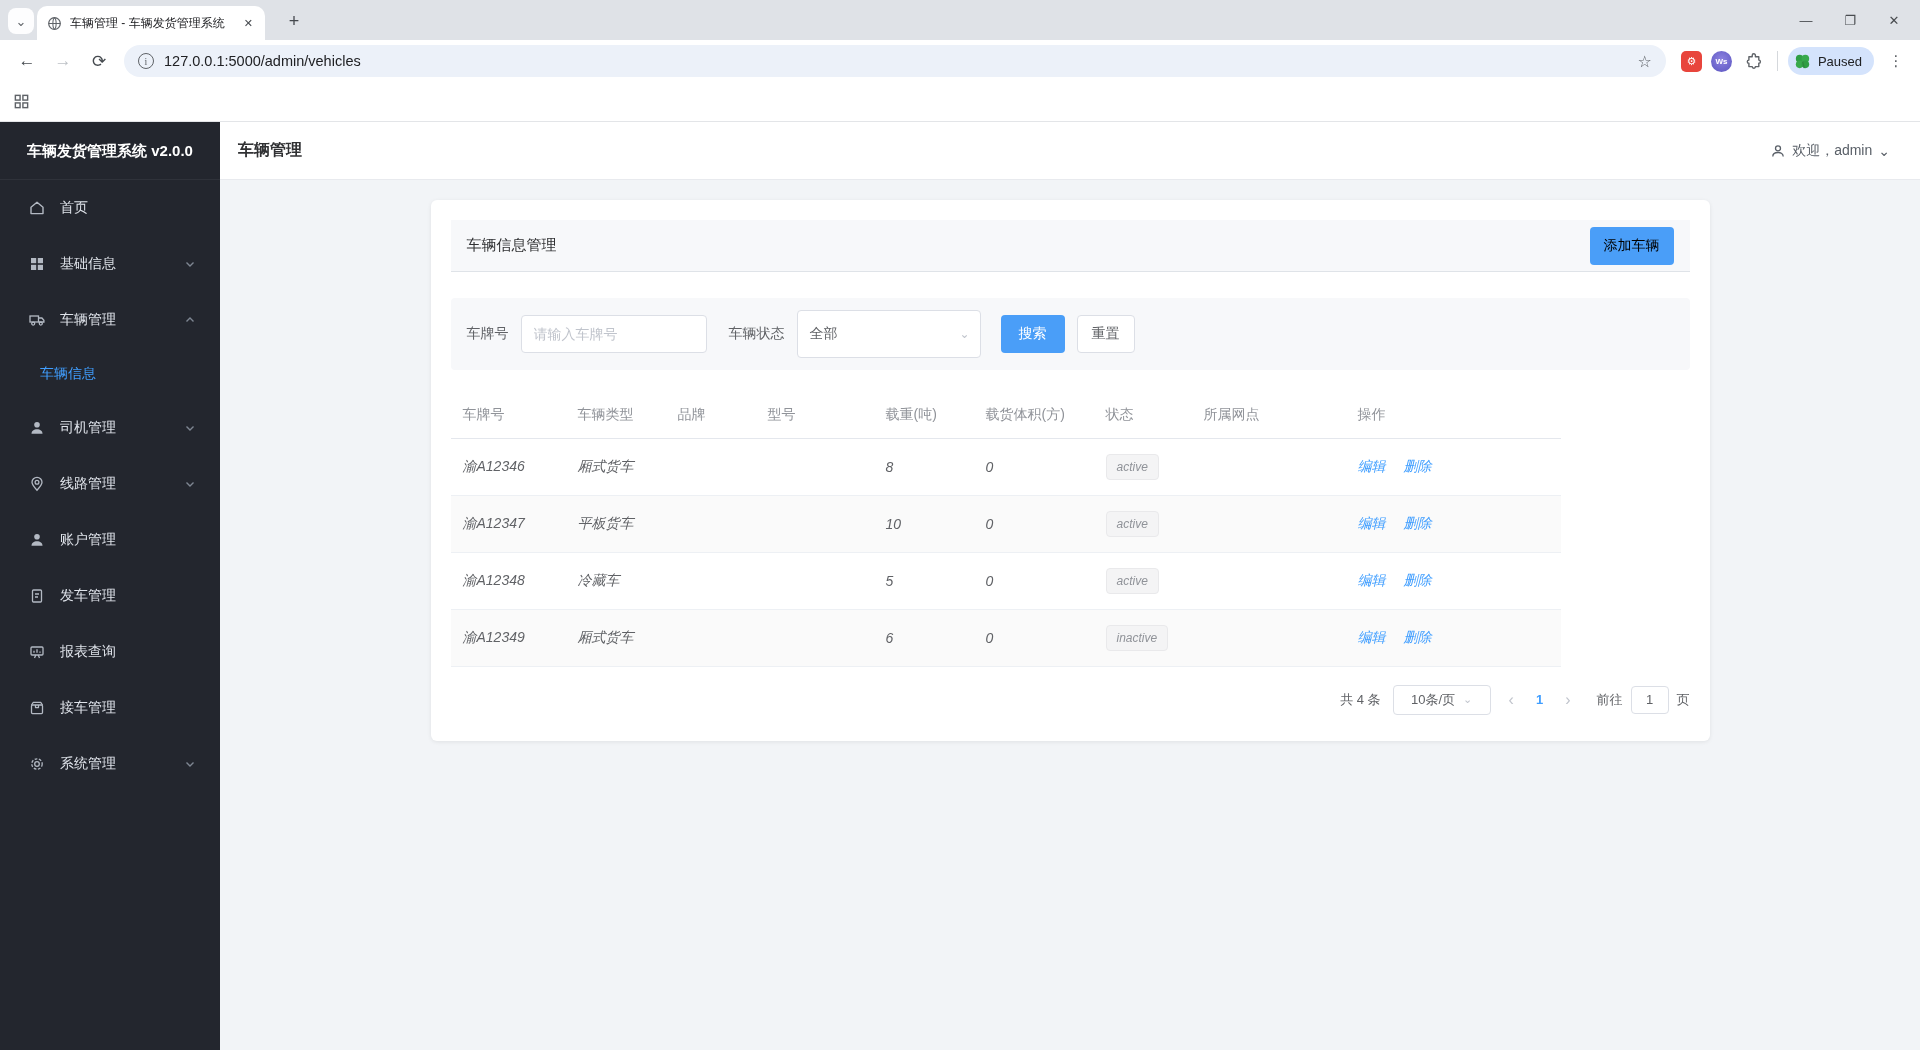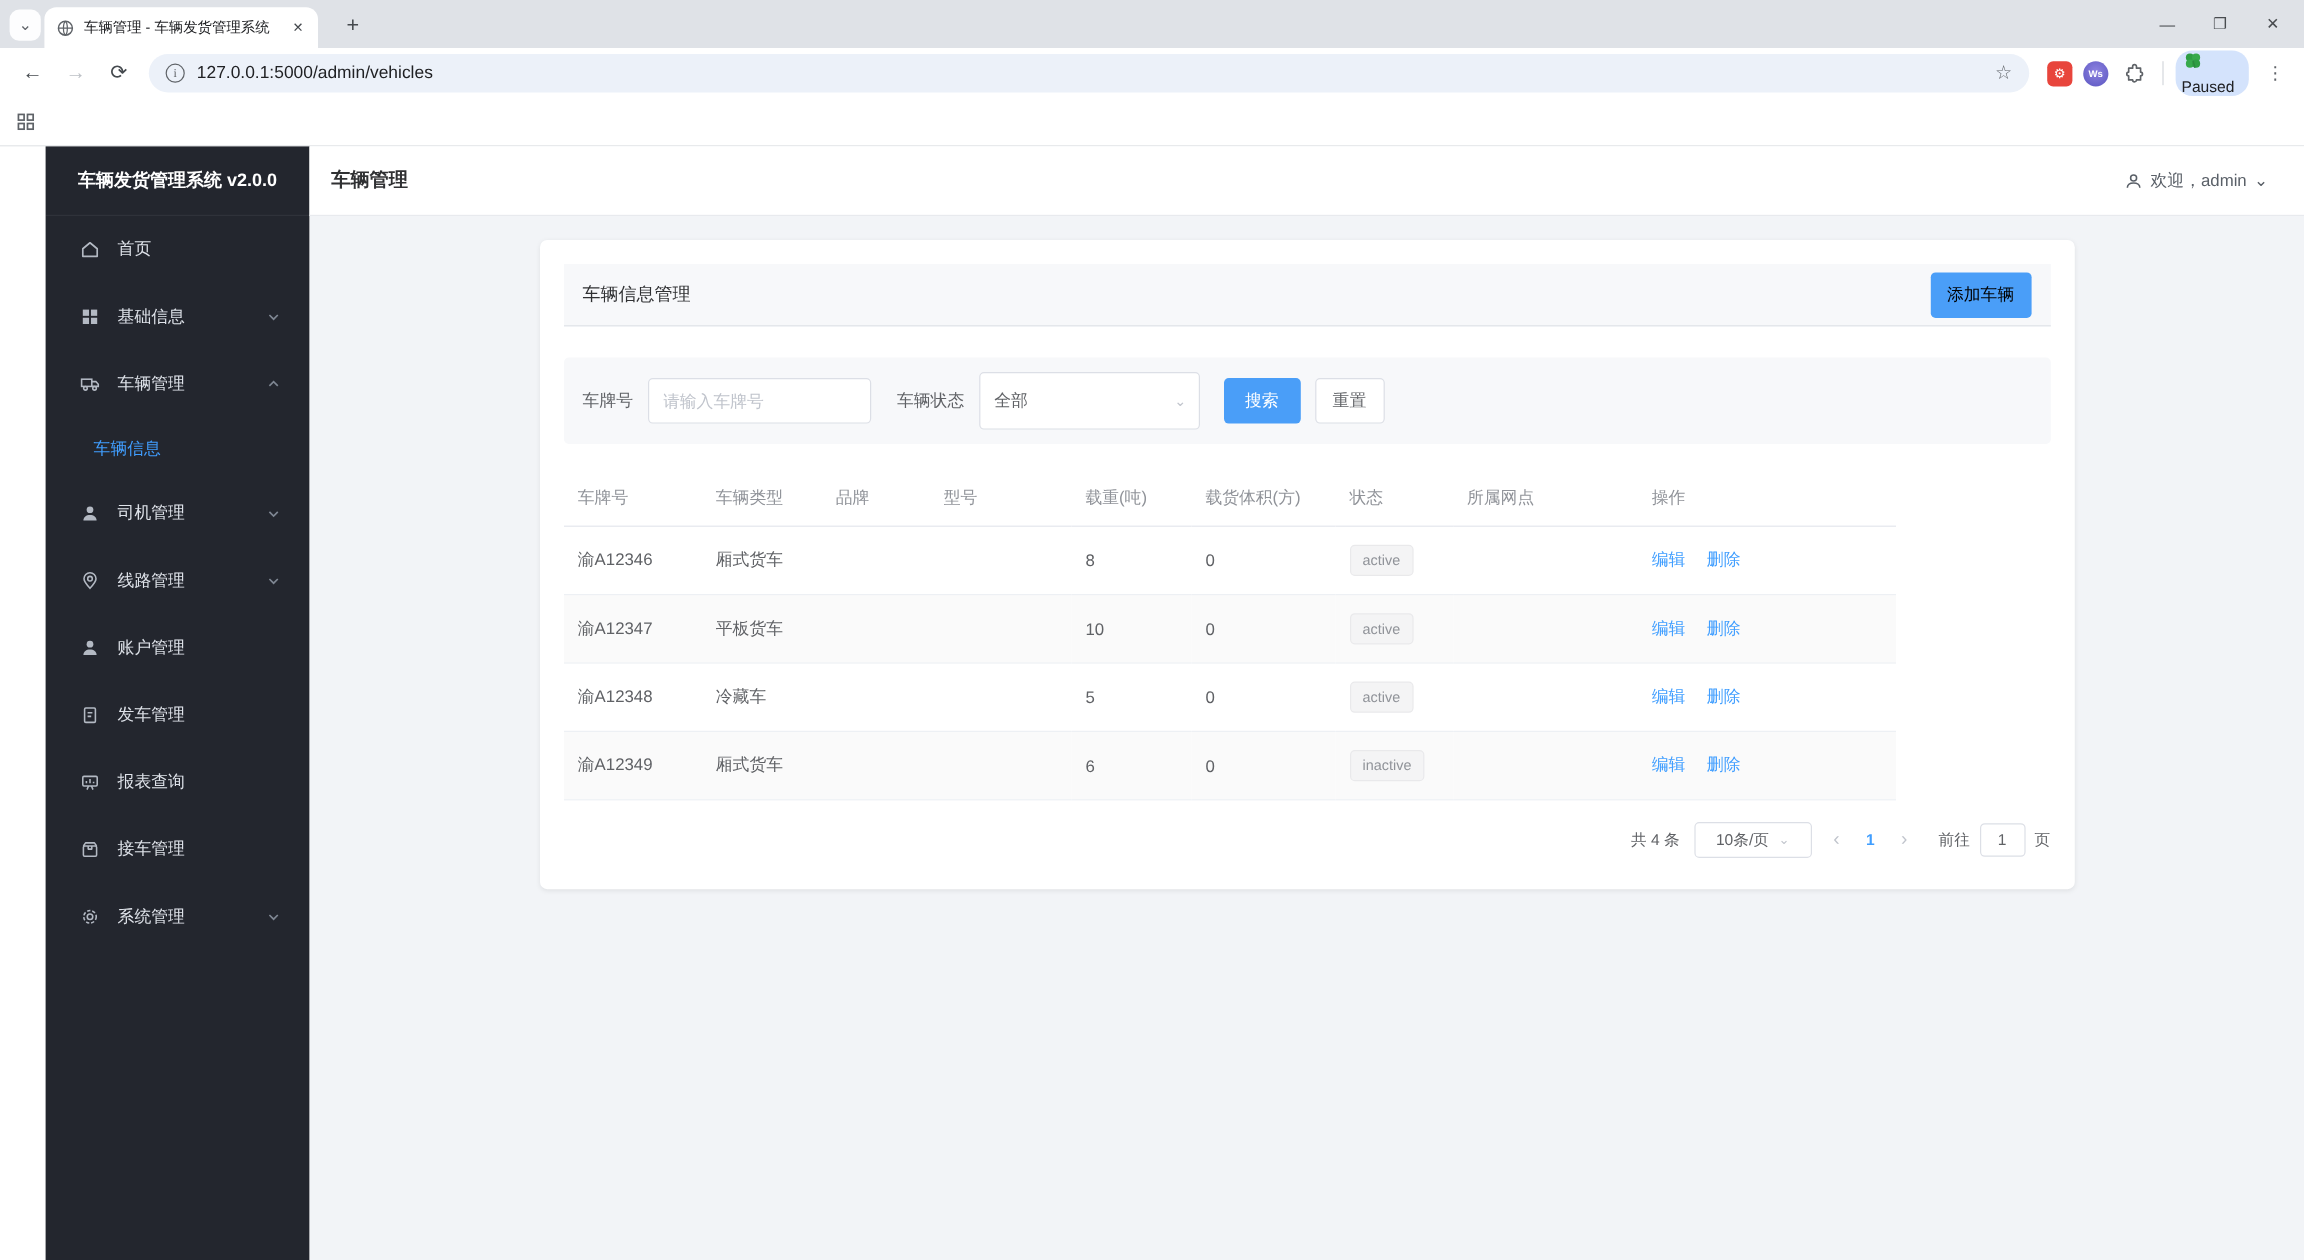--- a/index.html
+++ b/index.html
@@ -33,31 +33,31 @@
   .url-text { font-size:14.5px; color:#202124; flex:1; }
   .star-icon { font-size:16px; color:#5f6368; cursor:pointer; }
   .ext-red { width:21px; height:21px; background:#e8453c; border-radius:5px; color:#fff;
     font-size:11px; display:flex; align-items:center; justify-content:center; margin:0 7px; cursor:pointer; }
   .ext-ws { width:21px; height:21px; border-radius:50%; color:#fff; font-size:8px; font-weight:bold;
     background:radial-gradient(circle at 50% 40%, #8d82e0, #5a55c0); display:flex; align-items:center;
     justify-content:center; margin-right:7px; cursor:pointer; }
   .ext-puzzle { width:26px; height:26px; display:flex; align-items:center; justify-content:center;
     cursor:pointer; }
   .tb-divider { width:1px; height:20px; background:#d5d8dc; margin:0 8px; }
-  .profile-chip { height:38px; background:#d4e3fc; border-radius:14px; display:flex; 
-    gap:6px; padding:0 12px 0 5px; cursor:pointer;flex-direction:column; }
+  .profile-chip { height:28px; background:#d4e3fc; border-radius:14px; display:flex; align-items:center;
+    gap:6px; padding:0 12px 0 5px; cursor:pointer; }
   .profile-chip span { font-size:13px; color:#202124; }
   .menu-dots { width:28px; height:28px; display:flex; align-items:center; justify-content:center;
     color:#5f6368; font-size:15px; margin-left:6px; cursor:pointer; }
 
   .bookmarks-bar { height:40px; background:#fff; border-bottom:1px solid #e3e5e8;
     display:flex; align-items:center; padding-left:13px; }
 
   
-  .app { display:flex; height:928px;padding-left:38px; }
+  .app { display:flex; height:928px; }
   .sidebar { width:220px; flex-shrink:0; background:#23262e; }
   .sidebar-title { height:58px; line-height:58px; text-align:center; color:#fff; font-weight:bold;
     font-size:15px; border-bottom:1px solid rgba(255,255,255,.06); white-space:nowrap; }
   .nav-item { height:56px; display:flex; align-items:center; gap:14px; padding:0 24px 0 28px;
     color:#dfe3ea; font-size:14px; cursor:pointer; }
   .nav-item svg { flex-shrink:0; }
   .nav-item .lbl { flex:1; }
   .nav-chevron { color:#7e8692; display:flex; }
   .subnav-item { height:52px; display:flex; align-items:center; padding-left:40px; font-size:14px;
     color:#409eff; cursor:pointer; }
@@ -90,21 +90,21 @@
   .f-select .chev { color:#c0c4cc; font-size:12px; }
   .lbl-status { margin-left:22px; }
   .btn-search { width:64px; height:38px; margin-left:20px; background:#4a9ef8; border:none;
     border-radius:4px; color:#fff; font-size:14px; cursor:pointer; }
   .btn-reset { width:58px; height:38px; margin-left:12px; background:#fff; border:1px solid #dcdfe6;
     border-radius:4px; color:#606266; font-size:14px; cursor:pointer; }
 
   table.vtable { margin-top:22px; width:1110px; border-collapse:collapse; font-size:14px; table-layout:fixed; }
   .vtable th { text-align:left; font-weight:500; color:#909399; height:46px; padding:0 8px 0 12px;
     border-bottom:1px solid #e4e7ed; white-space:nowrap; }
-  .vtable td { height:57px; color:#606266; padding:0 8px 0 12px; border-bottom:1px solid #edf0f4; }
+  .vtable td { height:57px; color:#606266; padding:0 8px 0 12px; border-bottom:1px solid #edf0f4;font-style:italic; }
   .vtable tr.striped td { background:#fafafa; }
   .status-badge { display:inline-block; padding:6px 10px; background:#f4f4f5; border:1px solid #e9e9eb;
     border-radius:4px; color:#909399; font-size:12px; line-height:1; }
   .op-link { color:#409eff; text-decoration:none; margin-right:14px; cursor:pointer; }
 
   .pager { margin-top:18px; display:flex; align-items:center; justify-content:flex-end; gap:12px;
     font-size:13px; color:#606266; }
   .size-select { width:98px; height:30px; border:1px solid #dcdfe6; border-radius:4px; background:#fff;
     display:flex; align-items:center; justify-content:center; gap:8px; cursor:pointer; }
   .size-select .chev { color:#c0c4cc; font-size:11px; }

